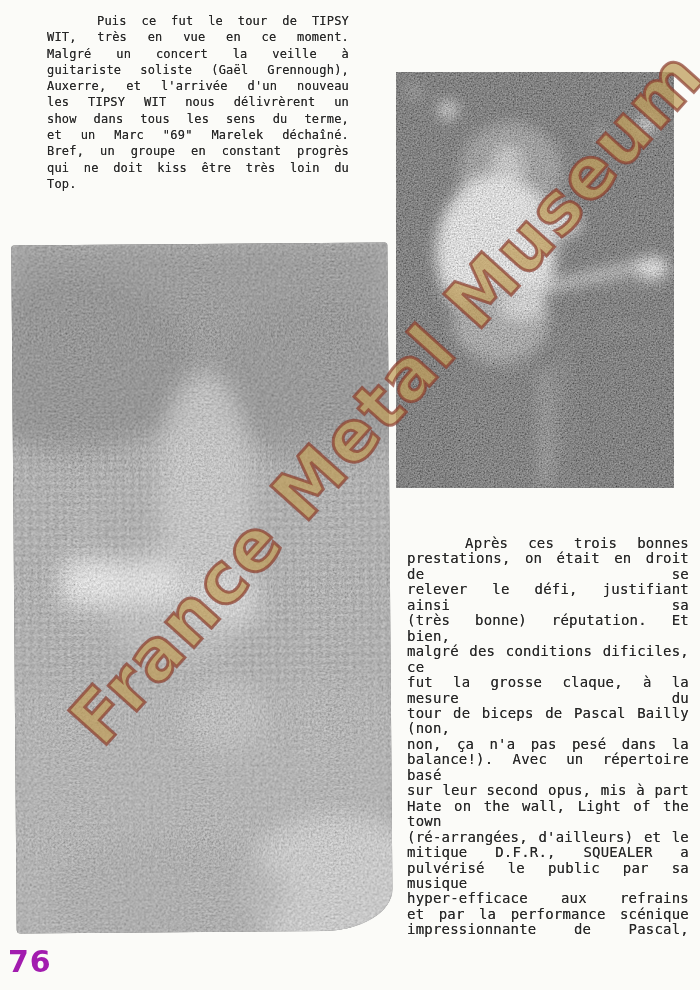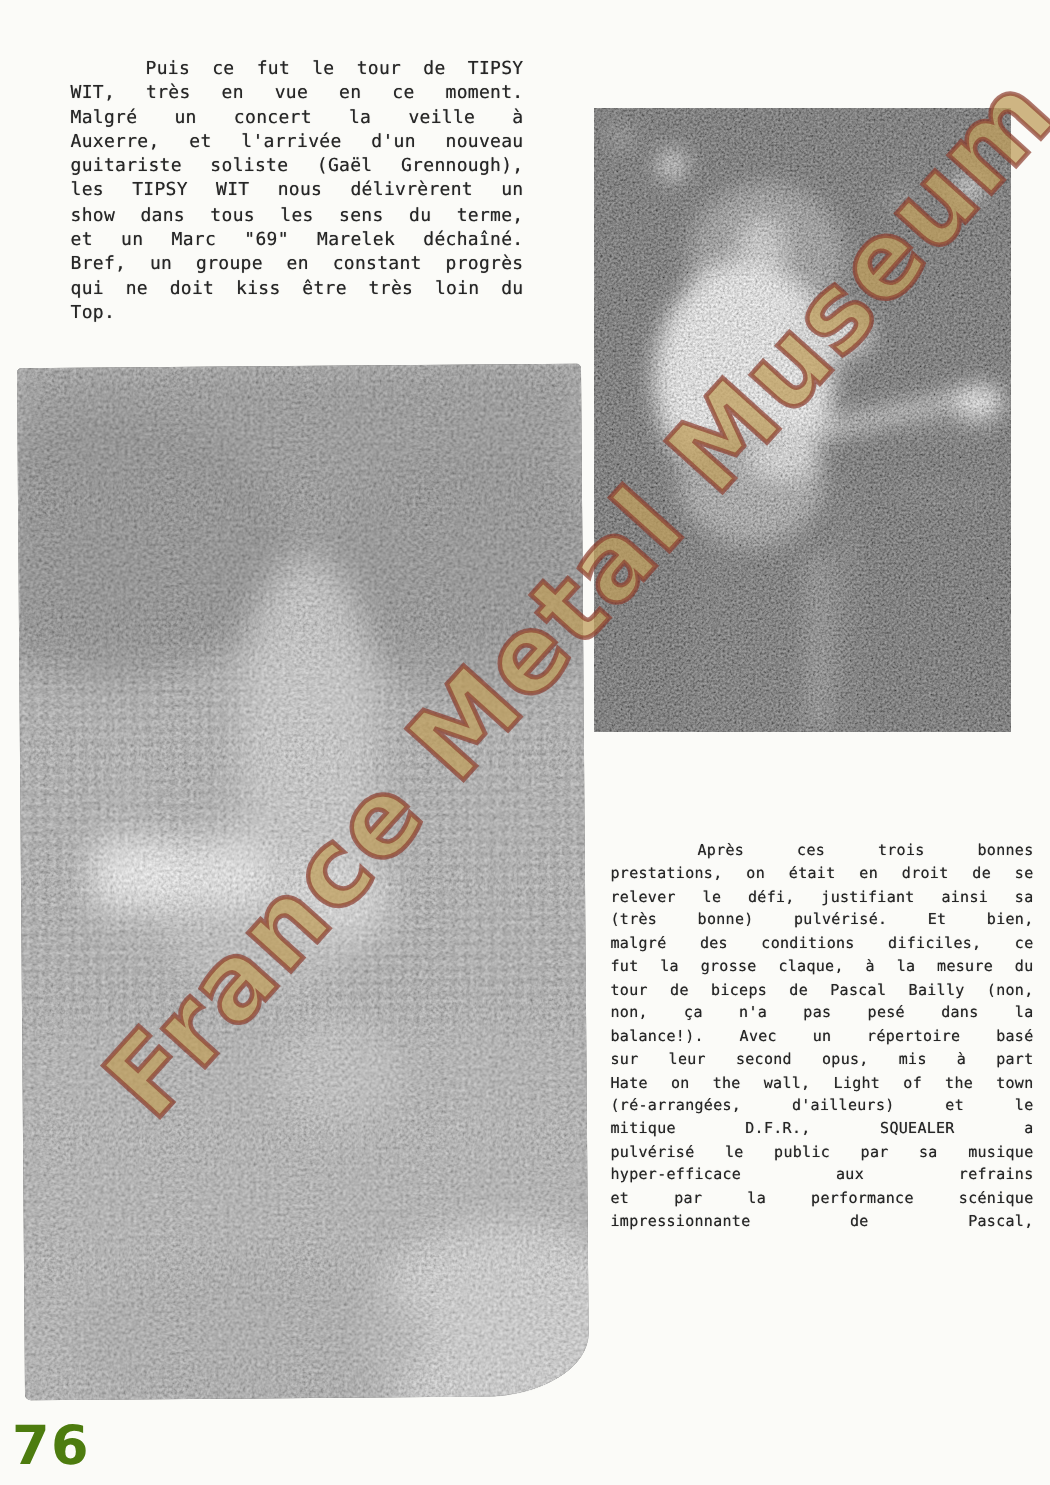--- a/index.html
+++ b/index.html
@@ -1,23 +1,23 @@
 <!DOCTYPE html>
 <html><head>
 <meta charset="utf-8">
 <style>
   html,body{margin:0;padding:0;background:#e8e6e2;}
   .page{
     position:relative;width:700px;height:990px;overflow:hidden;
     background:#fbfbf8;font-family:"DejaVu Sans Mono",monospace;
   }
   
-  .textblock{position:absolute;color:#262626;z-index:2;margin-top:24px;}
+  .textblock{position:absolute;color:#262626;z-index:2;}
   .col-left{left:47px;top:13px;width:302px;font-size:12px;line-height:16.3px;letter-spacing:.2px;}
-  .col-right{left:407px;top:536px;width:282px;font-size:10px;line-height:15.45px;letter-spacing:.2px;}
+  .col-right{left:407px;top:536px;width:282px;font-size:14px;line-height:15.45px;letter-spacing:.2px;}
   .tline{text-align:justify;text-align-last:justify;white-space:normal;
          text-shadow:0 0 .5px rgba(30,30,30,.65);}
   .col-left .tline:first-child{text-indent:50px;}
   .col-right .tline:first-child{text-indent:58px;}
   .col-left .tline:last-child{text-align-last:left;}
   
   .photo{position:absolute;overflow:hidden;z-index:1;background:#777;}
   .photo svg{display:block;width:100%;height:100%;}
   .photo-left{
     left:14px;top:244px;width:376px;height:688px;
@@ -33,34 +33,34 @@
     font-size:70px;line-height:74px;letter-spacing:2px;white-space:nowrap;
     color:rgba(206,183,105,.62);
     -webkit-text-stroke:3px rgba(139,59,44,.68);
     text-shadow:0 0 2px rgba(120,50,35,.35);
     pointer-events:none;
   }
   
   .pageno{
     position:absolute;left:8px;top:944px;z-index:2;
     font-family:"DejaVu Sans",sans-serif;font-weight:bold;
-    font-size:36px;color:#4d7c0f;letter-spacing:1px;
+    font-size:30px;color:#a21caf;letter-spacing:1px;
   }
 </style>
 </head>
 <body>
 
 <div class="page">
 
   <div class="textblock col-left">
       <div class="tline">Puis ce fut le tour de TIPSY</div>
       <div class="tline">WIT, très en vue en ce moment.</div>
       <div class="tline">Malgré un concert la veille à</div>
+      <div class="tline">guitariste soliste (Gaël Grennough),</div>
       <div class="tline">Auxerre, et l'arrivée d'un nouveau</div>
-      <div class="tline">guitariste soliste (Gaël Grennough),</div>
       <div class="tline">les TIPSY WIT nous délivrèrent un</div>
       <div class="tline">show dans tous les sens du terme,</div>
       <div class="tline">et un Marc "69" Marelek déchaîné.</div>
       <div class="tline">Bref, un groupe en constant progrès</div>
       <div class="tline">qui ne doit kiss être très loin du</div>
       <div class="tline">Top.</div>
     </div>
 
   <div class="photo photo-right" aria-label="guitarist-live-halftone-photo">
     <svg viewBox="0 0 278 416" preserveAspectRatio="none">
@@ -147,21 +147,21 @@
         <rect x="332" y="180" width="2.5" height="220" fill="#bdbdbd" opacity=".5"></rect>
       </g>
       <rect width="376" height="688" filter="url(#grainL)"></rect>
     </svg>
   </div>
 
   <div class="textblock col-right">
       <div class="tline">Après ces trois bonnes</div>
       <div class="tline">prestations, on était en droit de se</div>
       <div class="tline">relever le défi, justifiant ainsi sa</div>
-      <div class="tline">(très bonne) pulvérisé. Et bien,</div>
+      <div class="tline">(très bonne) réputation. Et bien,</div>
       <div class="tline">malgré des conditions dificiles, ce</div>
       <div class="tline">fut la grosse claque, à la mesure du</div>
       <div class="tline">tour de biceps de Pascal Bailly (non,</div>
       <div class="tline">non, ça n'a pas pesé dans la</div>
       <div class="tline">balance!). Avec un répertoire basé</div>
       <div class="tline">sur leur second opus, mis à part</div>
       <div class="tline">Hate on the wall, Light of the town</div>
       <div class="tline">(ré-arrangées, d'ailleurs) et le</div>
       <div class="tline">mitique D.F.R., SQUEALER a</div>
       <div class="tline">pulvérisé le public par sa musique</div>

